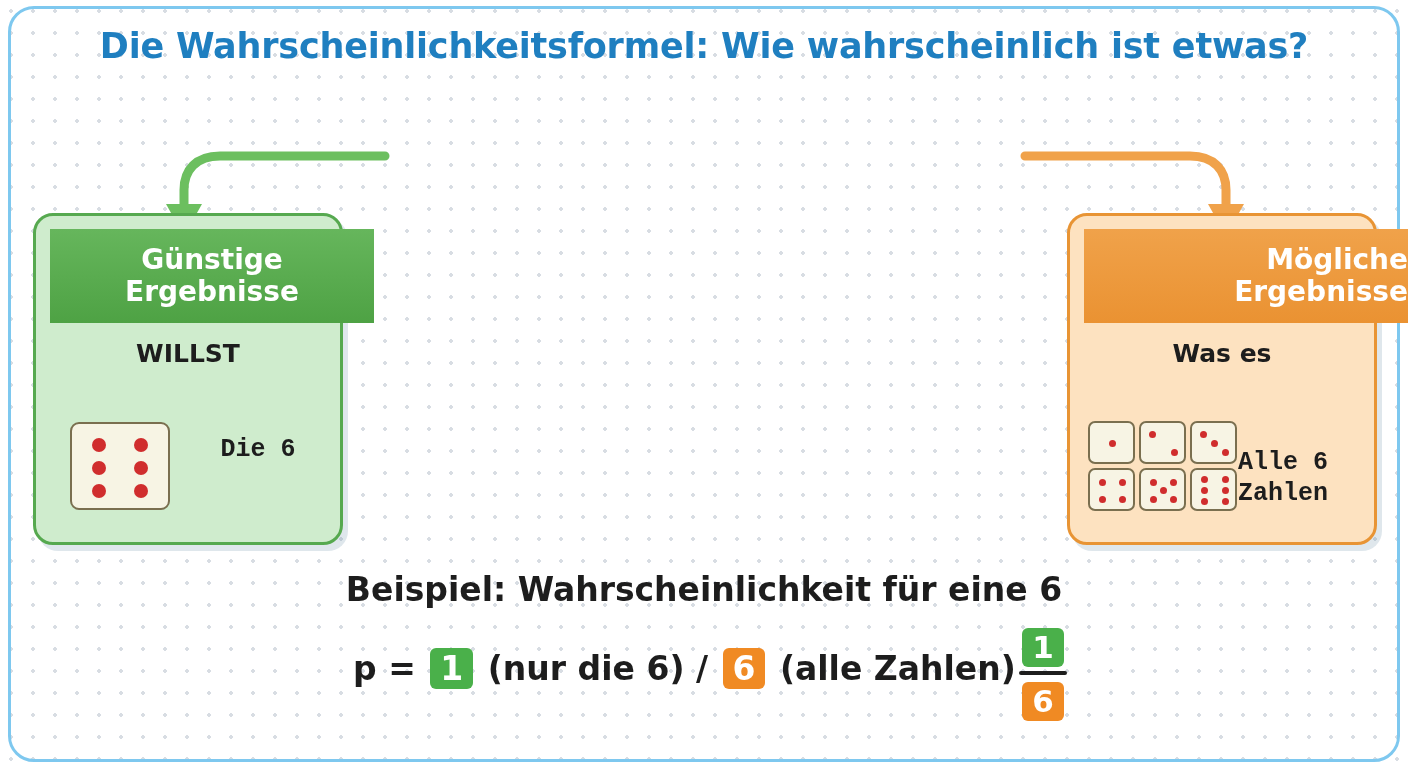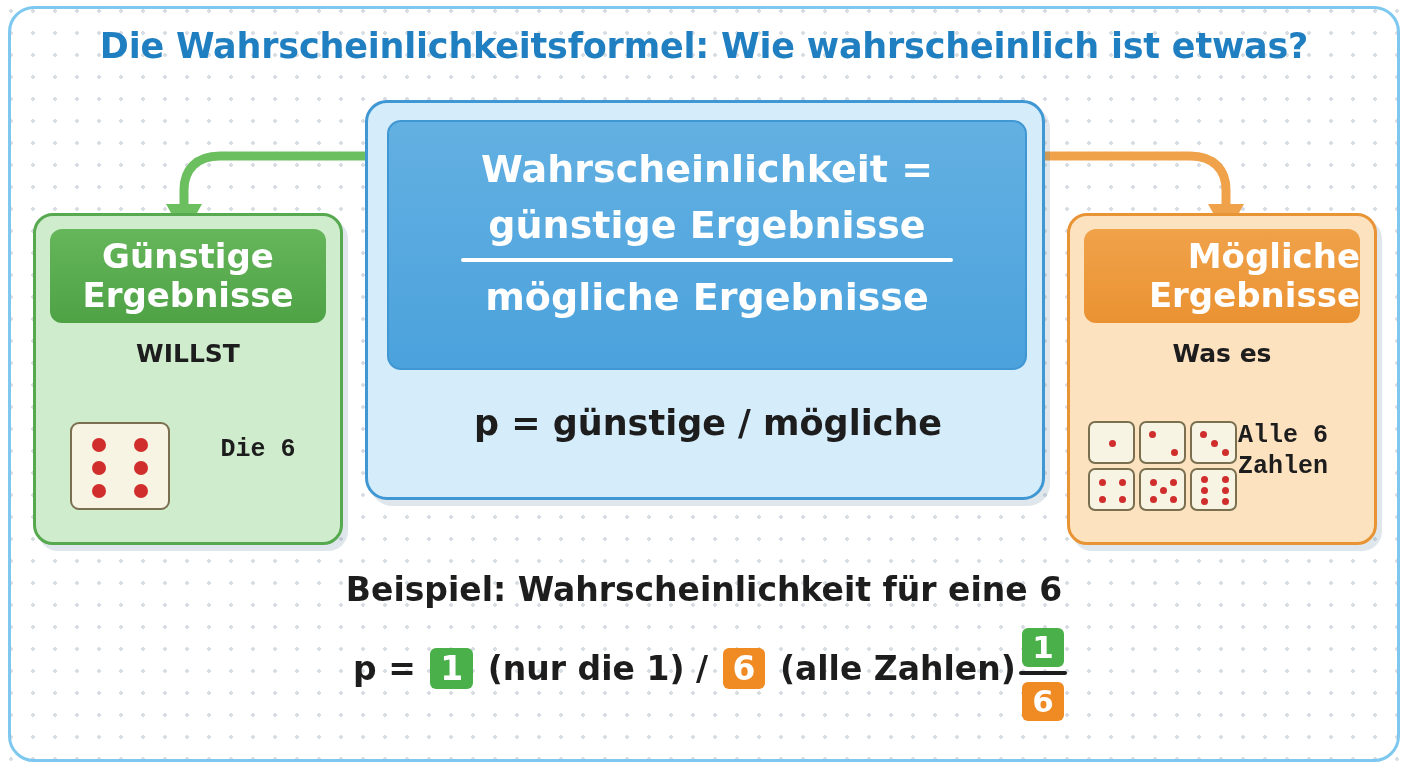--- a/index.html
+++ b/index.html
@@ -121,25 +121,25 @@
   #right-card {
     left: 1067px;
     top: 213px;
     background: #fde2c0;
     border: 3px solid #e89434;
   }
   .card-header {
     position: absolute;
     left: 14px;
     top: 13px;
-    width: 276px;
+    width: 324px;
     height: 94px;
-    border-radius: 12px;
-    color: #ffffff;
-    font-size: 34px;
+    border-radius: 0;
+    color: #ffffff;
+    font-size: 28px;
     font-weight: bold;
     line-height: 1.15;
     text-align: center;
     display: flex;
     flex-direction: column;
     align-items: center;
     justify-content: center;
     box-sizing: border-box;
   }
   #left-header { background: linear-gradient(180deg, #66b65c 0%, #4ea244 100%); }
@@ -190,21 +190,21 @@
   .die-caption {
     position: absolute;
     font-size: 25px;
     font-weight: bold;
     color: #1d1d1d;
     line-height: 1.25;
     text-align: left;
     font-family: Liberation Mono, monospace;
   }
   #left-die-caption { left: 147px; top: 218px; width: 150px; text-align: center;}
-  #right-die-caption { left: 168px; top: 204px; width: 130px; }
+  #right-die-caption { left: 168px; top: 231px; width: 130px; }
 
   
   #arrow-left, #arrow-right {
     position: absolute;
   }
 
   
   #example-title {
     position: absolute;
     left: 0;
@@ -275,29 +275,20 @@
   <svg id="arrow-left" width="230" height="110" viewBox="0 0 230 110" style="left:160px; top:140px;">
     <path d="M225 16 H60 C36 16 24 30 24 50 V72" fill="none" stroke="#6cbf5f" stroke-width="9" stroke-linecap="round"></path>
     <path d="M24 96 L6 64 H42 Z" fill="#6cbf5f"></path>
   </svg>
 
   <svg id="arrow-right" width="230" height="110" viewBox="0 0 230 110" style="left:1020px; top:140px;">
     <path d="M5 16 H170 C194 16 206 30 206 50 V72" fill="none" stroke="#f0a24a" stroke-width="9" stroke-linecap="round"></path>
     <path d="M206 96 L188 64 H224 Z" fill="#f0a24a"></path>
   </svg>
 
-  <div id="center-card">
-    <div id="formula-box">
-      <div class="formula-line" id="formula-l1">Wahrscheinlichkeit =</div>
-      <div class="formula-line" id="formula-l2">günstige Ergebnisse</div>
-      <div id="formula-rule"></div>
-      <div class="formula-line" id="formula-l3">mögliche Ergebnisse</div>
-    </div>
-    <div id="formula-plain">p = günstige / mögliche</div>
-  </div>
 
   <div id="left-card" class="side-card">
     <div id="left-header" class="card-header">
       <span>Günstige</span>
       <span>Ergebnisse</span>
     </div>
     <div class="card-sub">
       <div>WILLST</div>
     </div>
 
@@ -360,21 +351,21 @@
 
     <div id="right-die-caption" class="die-caption">
       <div>Alle 6</div>
       <div>Zahlen</div>
     </div>
   </div>
 
   <div id="example-title">Beispiel: Wahrscheinlichkeit für eine 6</div>
 
   <div id="example-line">
-    <span>p = </span><span class="chip chip-green">1</span><span> (nur die 1) / </span><span class="chip chip-orange">6</span><span> (alle Zahlen) = </span>
+    <span>p = </span><span class="chip chip-green">1</span><span> (nur die 6) / </span><span class="chip chip-orange">6</span><span> (alle Zahlen) = </span>
   </div>
 
   <div id="result-frac">
     <span class="num">1</span>
     <div id="frac-bar"></div>
     <span class="den">6</span>
   </div>
 
 </div>
 

